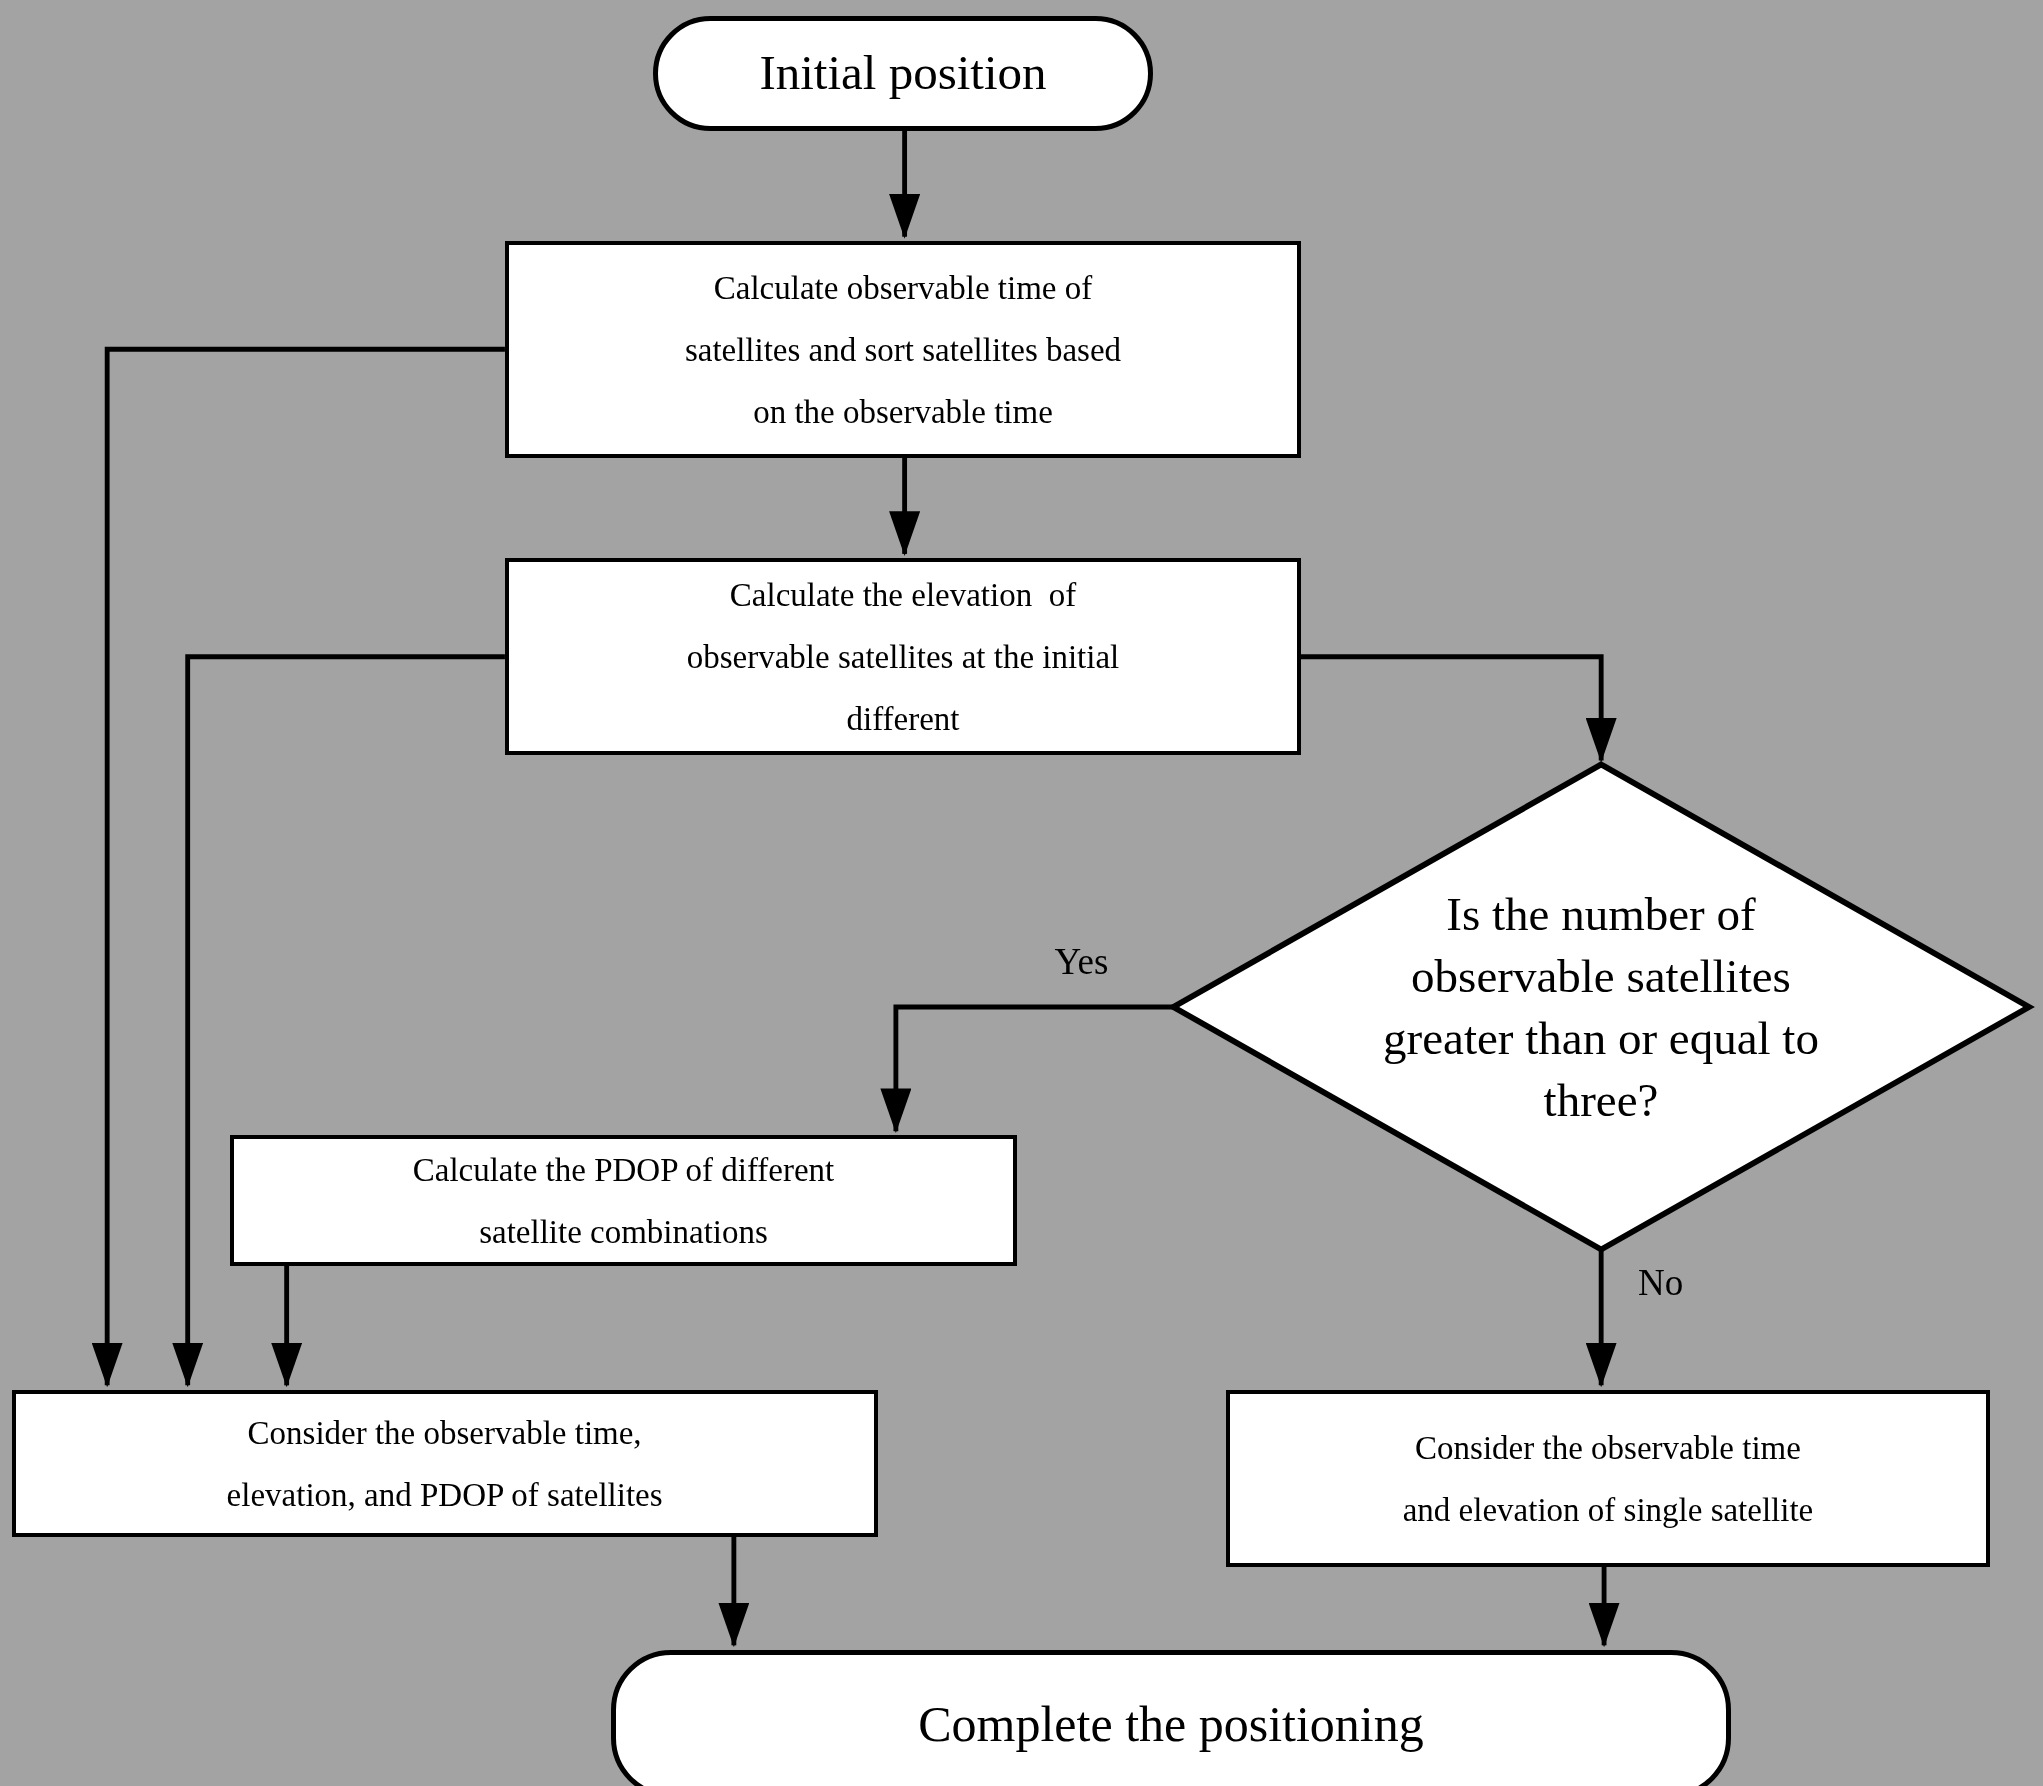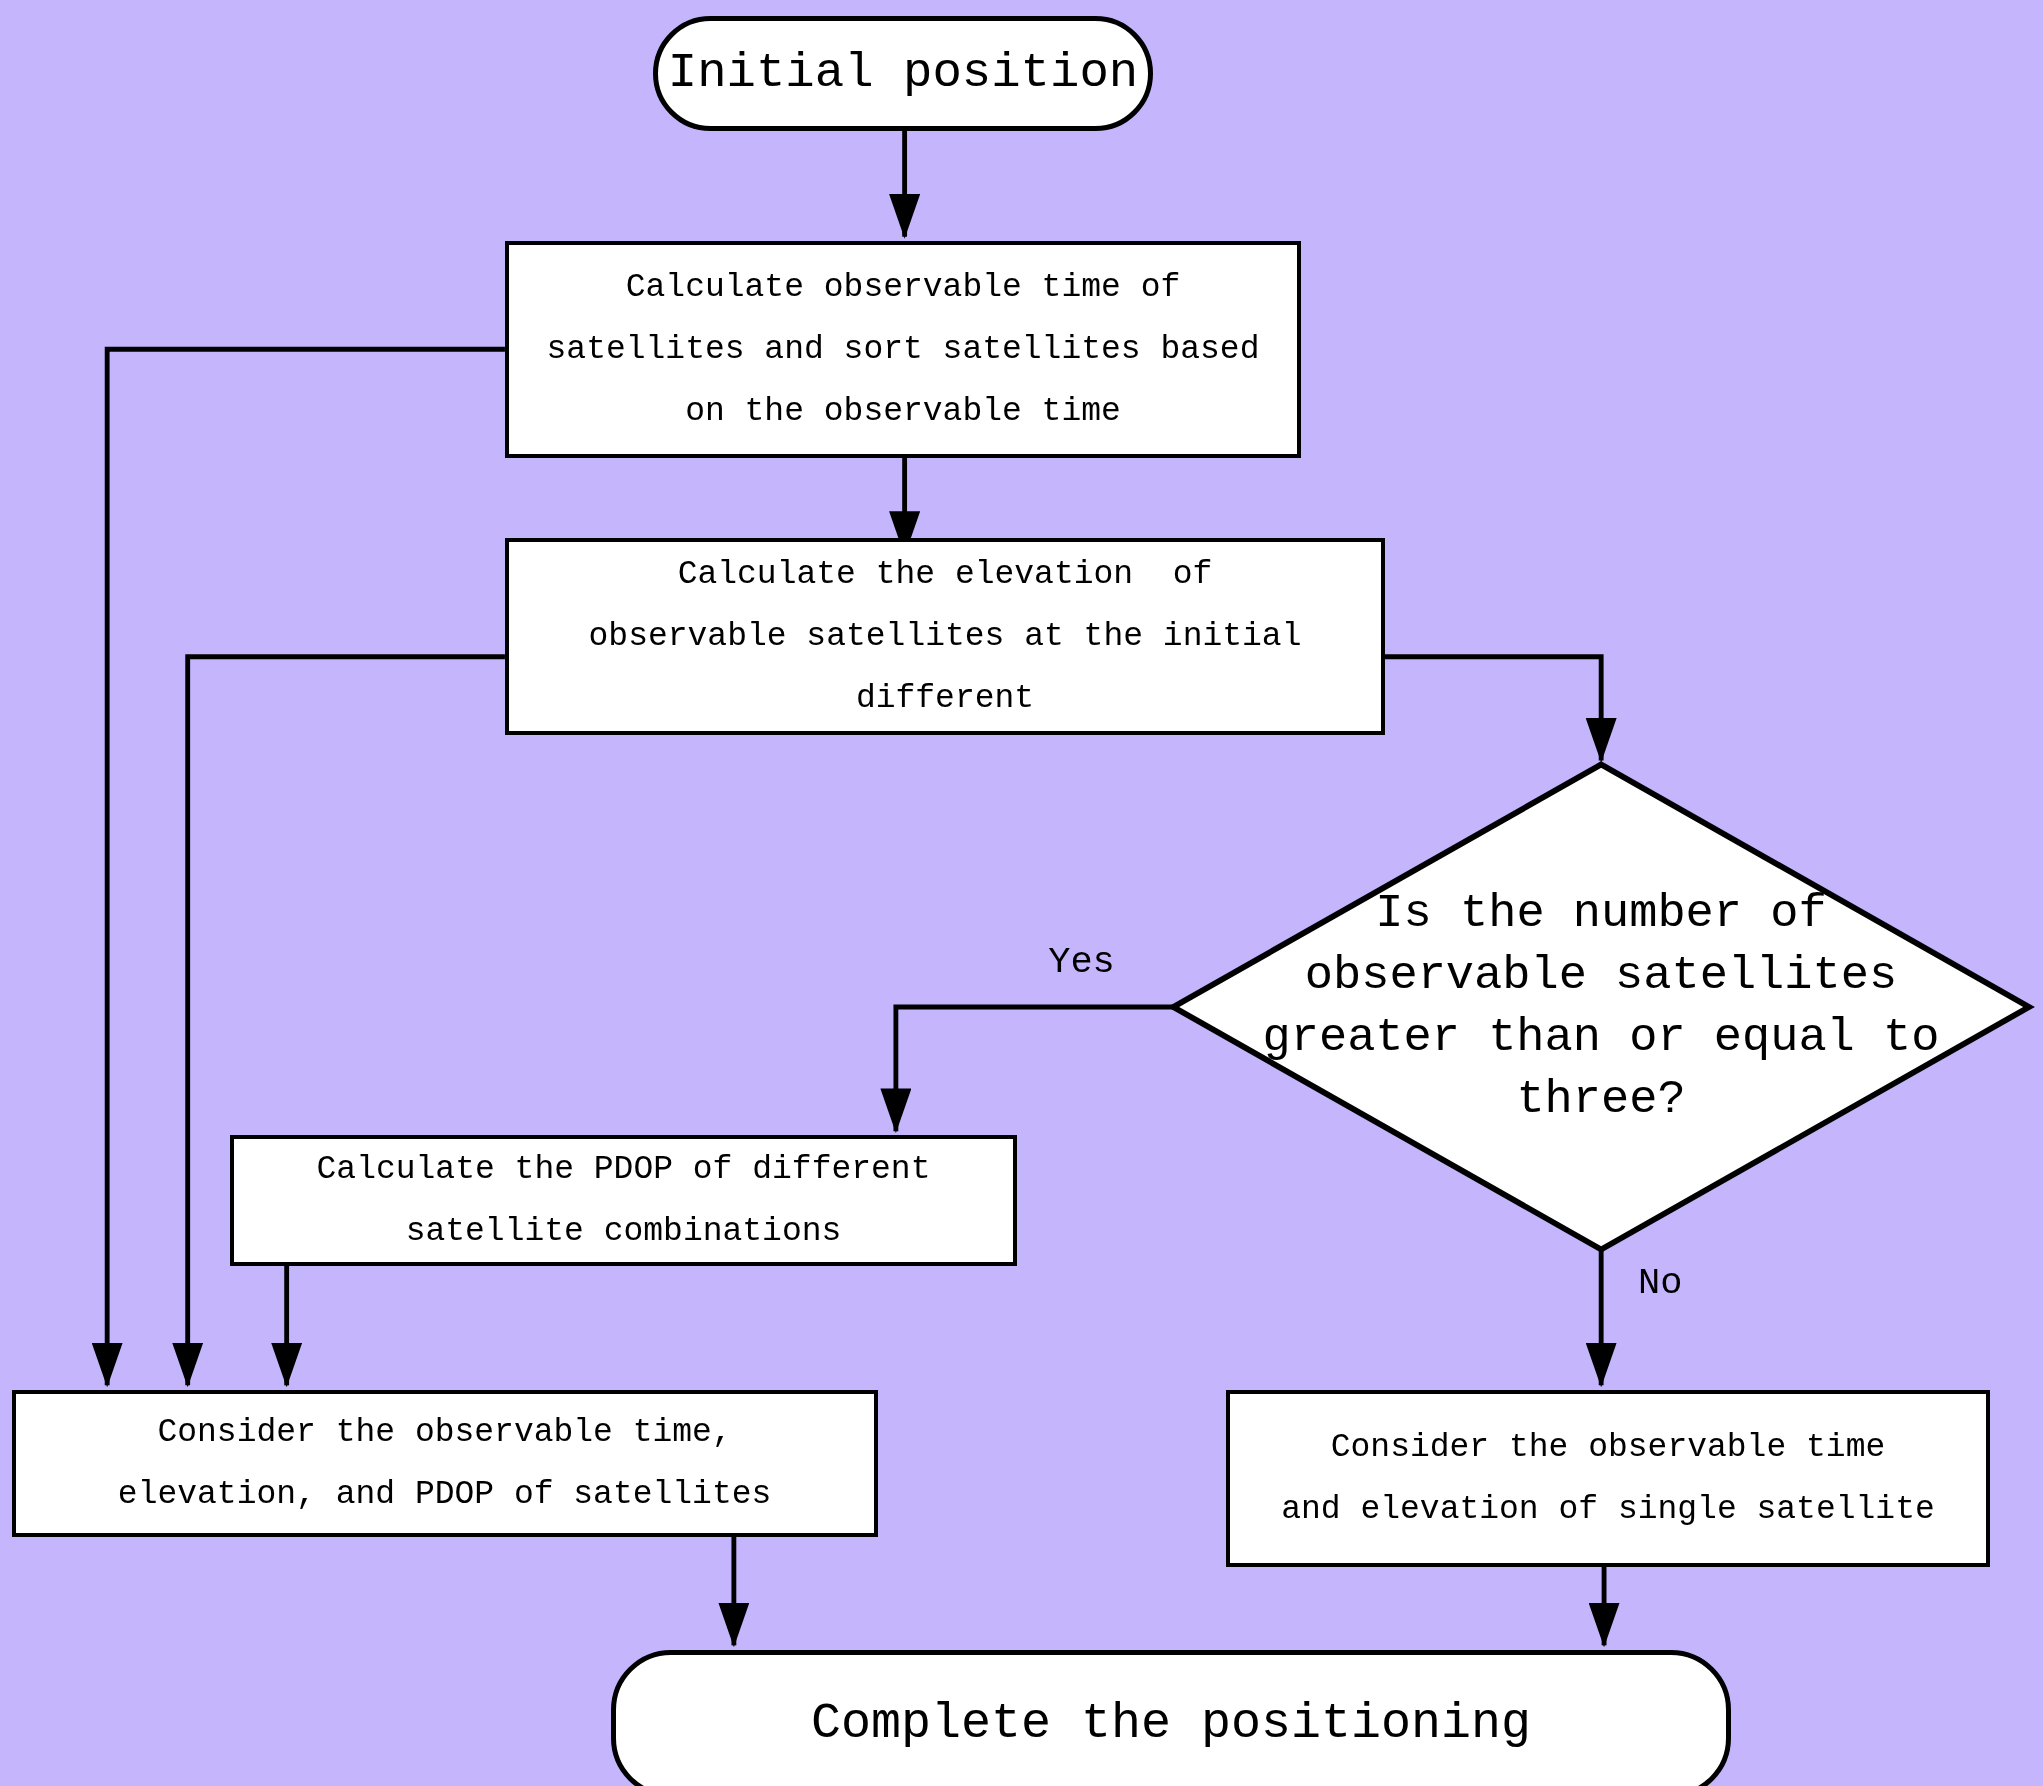--- a/index.html
+++ b/index.html
@@ -4,22 +4,22 @@
 <style>
   html, body {
     margin: 0;
     padding: 0;
     background: #ffffff;
   }
   #canvas {
     position: relative;
     width: 2044px;
     height: 1786px;
-    background: #c4b5fd;
-    font-family: Liberation Mono, monospace;
+    background: #a3a3a3;
+    font-family: Liberation Serif, serif;
     color: #000000;
     overflow: hidden;
   }
   #connector-layer {
     position: absolute;
     left: 0; top: 0;
     width: 2044px;
     height: 1786px;
   }
   #connector-layer path.edge {
@@ -53,21 +53,21 @@
   .floating-text {
     position: absolute;
     box-sizing: border-box;
     background: transparent;
     border: none;
     font-size: 37px;
     line-height: 58px;
   }
   #node-start          { left: 653px;  top: 15.5px;   width: 500px; height: 115px; font-size: 49px; }
   #node-calc-time      { left: 505px;  top: 241px;  width: 796px; height: 217px; }
-  #node-calc-elevation { left: 505px;  top: 538px;  width: 880px; height: 197px; }
+  #node-calc-elevation { left: 505px;  top: 558px;  width: 796px; height: 197px; }
   #decision-text       { left: 1213px; top: 879px;  width: 776px; height: 256px;
                          position: absolute; display: flex; flex-direction: column;
                          justify-content: center; align-items: center; text-align: center;
                          font-size: 47px; line-height: 62px; }
   #decision-text .line { white-space: pre; }
   #node-calc-pdop      { left: 230px;  top: 1135px; width: 787px; height: 131px; }
   #node-consider-all   { left: 11.6px;   top: 1390px; width: 866px; height: 147px; }
   #node-consider-single{ left: 1226px; top: 1390px; width: 764px; height: 177px; }
   #node-end            { left: 611px;  top: 1650px; width: 1120px; height: 148px; font-size: 50px; }
   #label-yes           { left: 999px; top: 933px;  width: 165px; text-align: center; }

